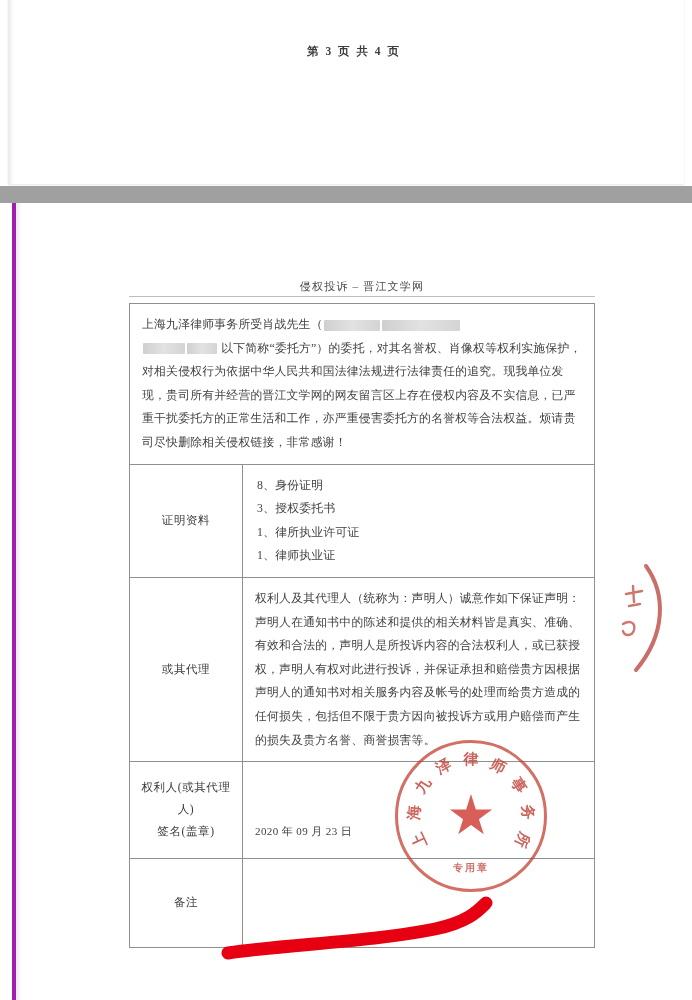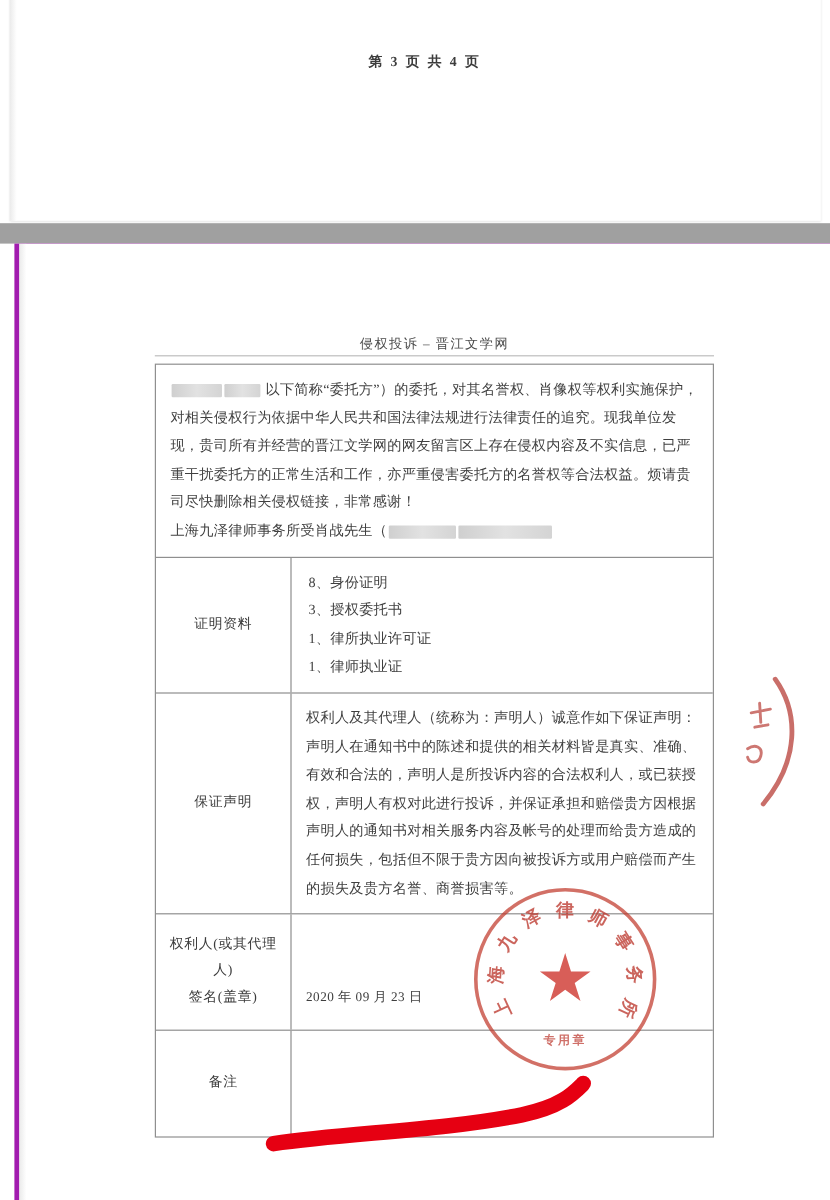--- a/index.html
+++ b/index.html
@@ -173,37 +173,37 @@
       <div class="edge-left"></div>
       <div class="edge-right"></div>
 
       <div class="doc-header">侵权投诉 – 晋江文学网</div>
       <div class="header-rule"></div>
 
       <div class="main-table">
 
         <div class="row">
           <div class="cell-body">
+            <p><span>上海九泽律师事务所受肖战先生（</span><span class="redact r-a"></span><span class="redact r-b"></span></p>
             <p><span class="redact r-c"></span><span class="redact r-d"></span> <span>以下简称“委托方”）的委托，对其名誉权、肖像权等权利实施保护，对相关侵权行为依据中华人民共和国法律法规进行法律责任的追究。现我单位发现，贵司所有并经营的晋江文学网的网友留言区上存在侵权内容及不实信息，已严重干扰委托方的正常生活和工作，亦严重侵害委托方的名誉权等合法权益。烦请贵司尽快删除相关侵权链接，非常感谢！</span></p>
-            <p><span>上海九泽律师事务所受肖战先生（</span><span class="redact r-a"></span><span class="redact r-b"></span></p>
           </div>
         </div>
 
         <div class="row">
           <div class="cell-label">证明资料</div>
           <div class="cell-body">
             <p class="evid-item">8、身份证明</p>
             <p class="evid-item">3、授权委托书</p>
             <p class="evid-item">1、律所执业许可证</p>
             <p class="evid-item">1、律师执业证</p>
           </div>
         </div>
 
         <div class="row">
-          <div class="cell-label">保证声明</div>
+          <div class="cell-label">或其代理</div>
           <div class="cell-body">
             <p>权利人及其代理人（统称为：声明人）诚意作如下保证声明：</p>
             <p>声明人在通知书中的陈述和提供的相关材料皆是真实、准确、有效和合法的，声明人是所投诉内容的合法权利人，或已获授权，声明人有权对此进行投诉，并保证承担和赔偿贵方因根据声明人的通知书对相关服务内容及帐号的处理而给贵方造成的任何损失，包括但不限于贵方因向被投诉方或用户赔偿而产生的损失及贵方名誉、商誉损害等。</p>
           </div>
         </div>
 
         <div class="row">
           <div class="cell-label">
             <div>权利人(或其代理</div>
             <div>人)</div>

